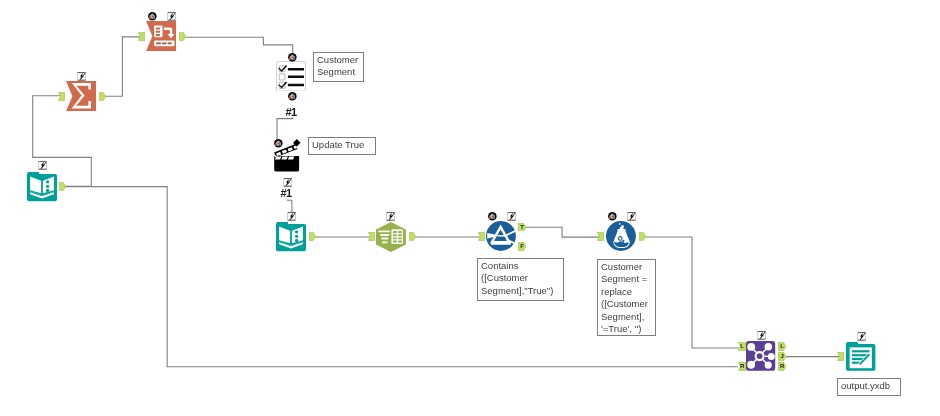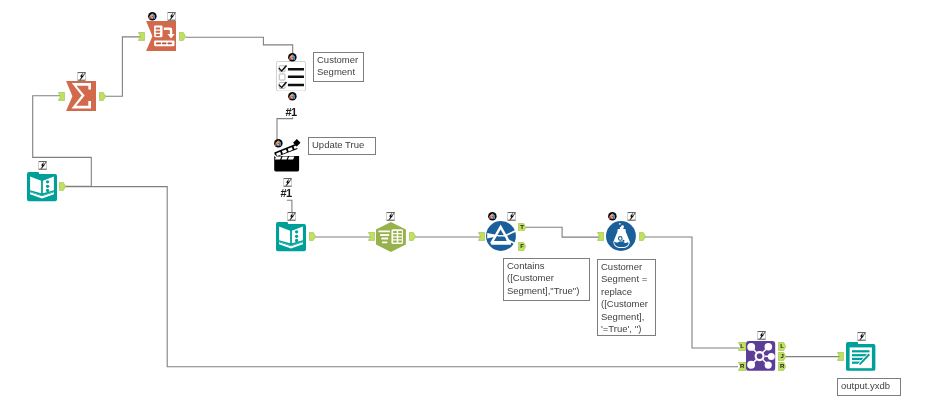--- a/index.html
+++ b/index.html
@@ -491,21 +491,21 @@
     <path d="M7.85 0.8 L2.35 7.9 L3.1 8.4 L8.6 1.3 Z" fill="#4a4a4a"></path>
     <path d="M5.95 0.85 L2.9 4.4 L4.25 4.4 L3.35 7.6 L6.9 3.85 H5.15 Z" fill="#0a0a0a"></path>
   </g>
         </svg>
       </div>
     </div>
   <div id="annos">
       <div class="anno" style="left: 313px; top: 52px; width: 51px; height: 30px;">Customer
 Segment</div>
       <div class="anno" style="left: 308px; top: 137px; width: 68px; height: 18px;">Update True</div>
-      <div class="anno" style="left: 503px; top: 258px; width: 87px; height: 43px;">Contains
+      <div class="anno" style="left: 477px; top: 258px; width: 87px; height: 43px;">Contains
 ([Customer
 Segment],"True")</div>
       <div class="anno" style="left: 597px; top: 259px; width: 59px; height: 77px;">Customer
 Segment =
 replace
 ([Customer
 Segment],
 '=True', '')</div>
       <div class="anno" style="left: 837px; top: 378px; width: 64px; height: 18px;">output.yxdb</div>
       <div class="hash" style="left: 285.5px; top: 106.8px;">#1</div>

